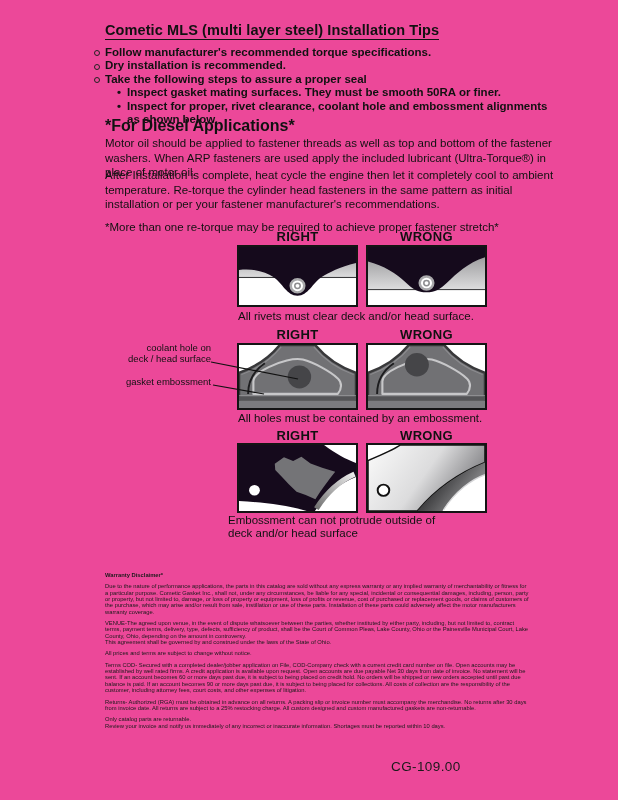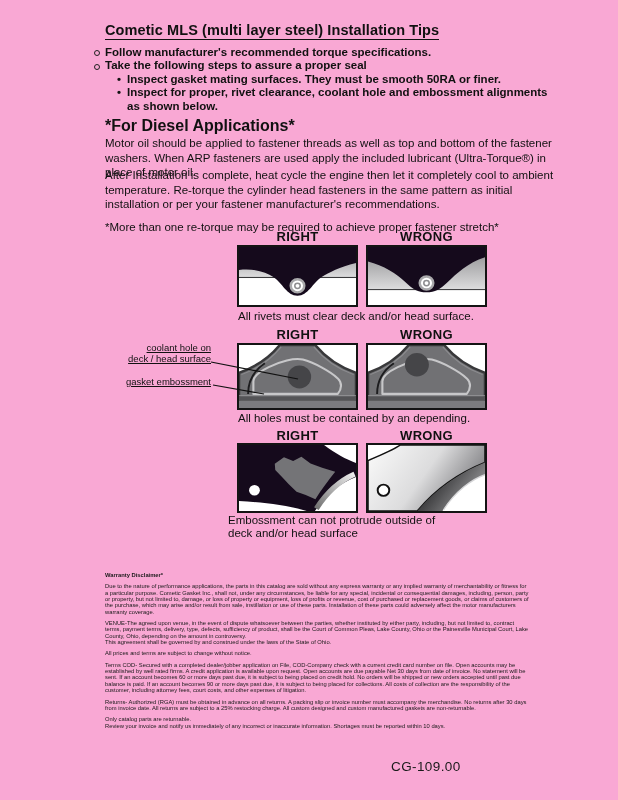--- a/index.html
+++ b/index.html
@@ -1,18 +1,18 @@
 <!DOCTYPE html>
 <html style="--gasket-black: #150a1c; --gasket-gray: #717174; --hole-gray: #454548; --emboss-line: #c7c7c9; --patch-gray: #747477;"><head>
 <meta charset="utf-8">
 <style>
   * { margin:0; padding:0; box-sizing:border-box; }
   html,body { background:#fff; }
   body { width:618px; height:800px; position:relative; font-family:"Liberation Sans", sans-serif; color:#111; }
-  .page { position:absolute; inset:0; background:#f9a8d4; overflow:hidden; }
+  .page { position:absolute; inset:0; background:#ec4899; overflow:hidden; }
 
   .page-title { position:absolute; left:105px; top:22px; font-size:14.5px; font-weight:700;
     border-bottom:1.6px solid #111; padding-bottom:1px; letter-spacing:0.1px; }
 
   .tips { position:absolute; left:93px; top:46px; font-size:11.5px; line-height:13.4px; width:470px;font-weight:bold; }
   .tip { padding-left:12px; position:relative; }
   .tip::before { content:""; position:absolute; left:1px; top:4.2px; width:4px; height:4px;
     border:1px solid #222; border-radius:50%; }
   .subtip { padding-left:34px; position:relative; }
   .subtip::before { content:"•"; position:absolute; left:24px; top:0; font-size:11.5px; }
@@ -29,40 +29,41 @@
   .caption { position:absolute; font-size:11.5px; line-height:12.6px; }
 
   .r1 .dlabel { top:229px; } .r1 .panel { top:245px; height:62px; }
   .r2 .dlabel { top:327px; } .r2 .panel { top:343px; height:67px; }
   .r3 .dlabel { top:428px; } .r3 .panel { top:443px; height:70px; }
   .col-left { left:237px; } .col-right { left:366px; }
   #caption-0 { left:238px; top:310px; }
   #caption-1 { left:238px; top:412px; }
   #caption-2 { left:228px; top:514px; width:222px; }
 
-  .side-label { position:absolute; width:94px; text-align:right; font-size:9.5px; line-height:10.6px; color:#111;text-decoration:underline; }
+  .side-label { position:absolute; width:94px; text-align:right; font-size:9.5px; line-height:10.6px; color:#111; }
   #side-label-hole { left:117px; top:343px; }
   #side-label-emboss { left:117px; top:377px; }
   .pointer-overlay { position:absolute; left:209px; top:356px; width:96px; height:42px; pointer-events:none; z-index:5; }
 
   .disclaimer { position:absolute; left:105px; top:572px; width:424px; font-size:5.8px; line-height:6.35px; color:#1a1a1a; }
   .disclaimer .dhead { font-weight:700; margin-bottom:5px; }
   .disclaimer p { margin-bottom:5px; white-space:pre-line; }
 
   .footer-code { position:absolute; left:391px; top:759px; font-size:13.5px; letter-spacing:0.4px; color:#1a1a1a; }
 </style>
 </head>
 <body>
 
 <div class="page">
 
   <div class="page-title">Cometic MLS (multi layer steel) Installation Tips</div>
 
   <div class="tips">
     <div class="tip">Follow manufacturer's recommended torque specifications.</div>
+    <div class="tip">Dry installation is recommended.</div>
     <div class="tip">Take the following steps to assure a proper seal</div>
     <div class="subtip">Inspect gasket mating surfaces.  They must be smooth 50RA or finer.</div>
     <div class="subtip">Inspect for proper, rivet clearance, coolant hole and embossment alignments as shown below.</div>
   </div>
 
   <div class="diesel-heading">*For Diesel Applications*</div>
   <div class="para" id="para-0">Motor oil should be applied to fastener threads as well as top and bottom of the fastener washers. When ARP fasteners are used apply the included lubricant (Ultra-Torque®) in place of motor oil.</div>
   <div class="para" id="para-1">After Installation is complete, heat cycle the engine then let it completely cool to ambient temperature. Re-torque the cylinder head fasteners in the same pattern as initial installation or per your fastener manufacturer's recommendations.</div>
   <div class="para" id="para-2">*More than one re-torque may be required to achieve proper fastener stretch*</div>
 
@@ -147,21 +148,21 @@
       <div>coolant hole on</div>
       <div>deck / head surface</div>
     </div>
     <div class="side-label" id="side-label-emboss">gasket embossment</div>
 
     <svg class="pointer-overlay" viewBox="0 0 96 42">
       <line x1="2" y1="6" x2="89" y2="23" stroke="#111" stroke-width="1.2"></line>
       <line x1="4" y1="29" x2="55" y2="38" stroke="#111" stroke-width="1.2"></line>
     </svg>
 
-    <div class="caption" id="caption-1">All holes must be contained by an depending.</div>
+    <div class="caption" id="caption-1">All holes must be contained by an embossment.</div>
   </div>
 
   <div class="r3">
     <div class="dlabel col-left">RIGHT</div>
     <div class="dlabel col-right">WRONG</div>
 
     <div class="panel col-left">
       <svg width="117" height="66" viewBox="0 0 121 70" preserveAspectRatio="none">
         <defs>
           <linearGradient id="stripg1" gradientUnits="userSpaceOnUse" x1="119" y1="29" x2="79" y2="68">

